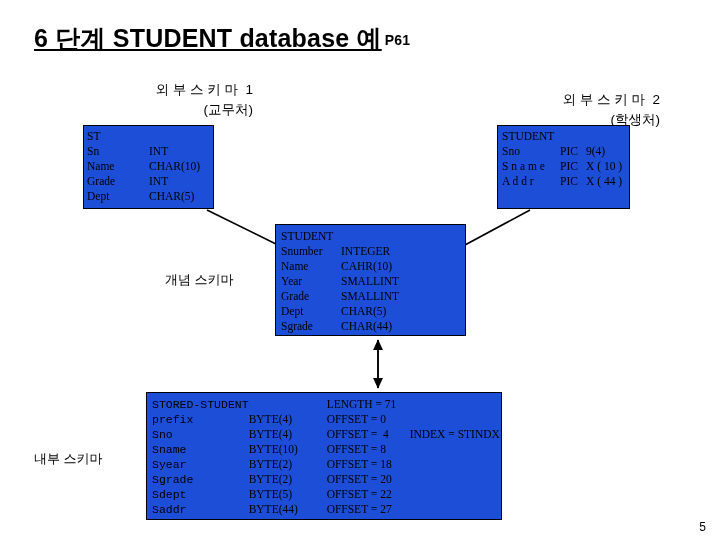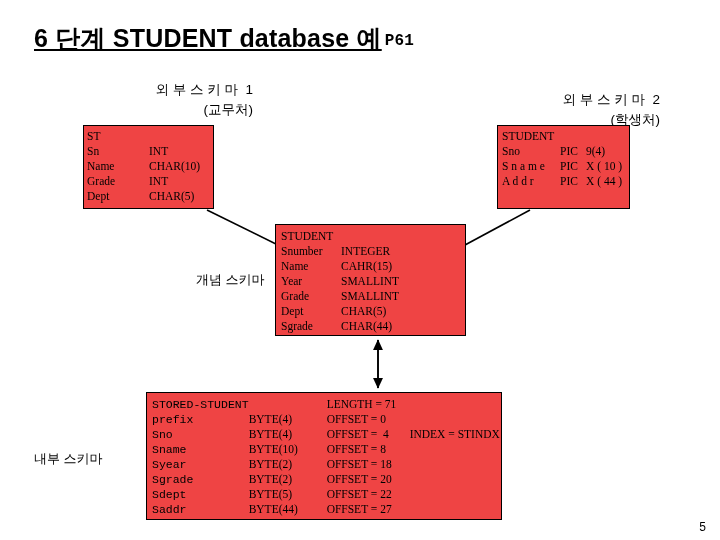--- a/index.html
+++ b/index.html
@@ -30,26 +30,25 @@
     font-weight: bold;
     font-size: 25px;
     color: #000000;
     letter-spacing: 0.2px;
     white-space: nowrap;
   }
   .title .t-main {
     text-decoration: underline;
   }
   .title .t-sub {
-    font-size: 16px;
+    font-size: 14px;
     font-weight: bold;
     text-decoration: none;
     vertical-align: 2px;
     margin-left: 3px;
-    font-family: Liberation Mono, monospace;
   }
 
   
   .label {
     position: absolute;
     font-family: "Liberation Sans", sans-serif;
     font-size: 13px;
     color: #000000;
     white-space: pre;
     line-height: 17px;
@@ -63,21 +62,21 @@
     font-size: 13.5px;
     color: #000000;
     line-height: 20px;
     white-space: pre;
   }
 
   
   .box {
     position: absolute;
     border: 1px solid #000000;
-    background: #ef4444;
+    background: #1d4ed8;
     box-sizing: border-box;
   }
   .box table {
     border-collapse: collapse;
     font-family: "Liberation Serif", serif;
     font-size: 11.5px;
     color: #000000;
   }
   .box td {
     padding: 0;
@@ -206,36 +205,36 @@
       </tr>
       <tr>
         <td class="c1">A d d r</td>
         <td class="c2">PIC</td>
         <td>X ( 44 )</td>
       </tr>
     </tbody>
       </table>
   </div>
 
-  <div class="label" style="left:196px; top:271px;">개념 스키마</div>
+  <div class="label" style="left:165px; top:271px;">개념 스키마</div>
 
   <div class="box" id="box-concept">
     <table>
       <tbody>
           <tr>
         <td class="c1">STUDENT</td>
         <td></td>
       </tr>
       <tr>
         <td class="c1">Snumber</td>
         <td>INTEGER</td>
       </tr>
       <tr>
         <td class="c1">Name</td>
-        <td>CAHR(15)</td>
+        <td>CAHR(10)</td>
       </tr>
       <tr>
         <td class="c1">Year</td>
         <td>SMALLINT</td>
       </tr>
       <tr>
         <td class="c1">Grade</td>
         <td>SMALLINT</td>
       </tr>
       <tr>

